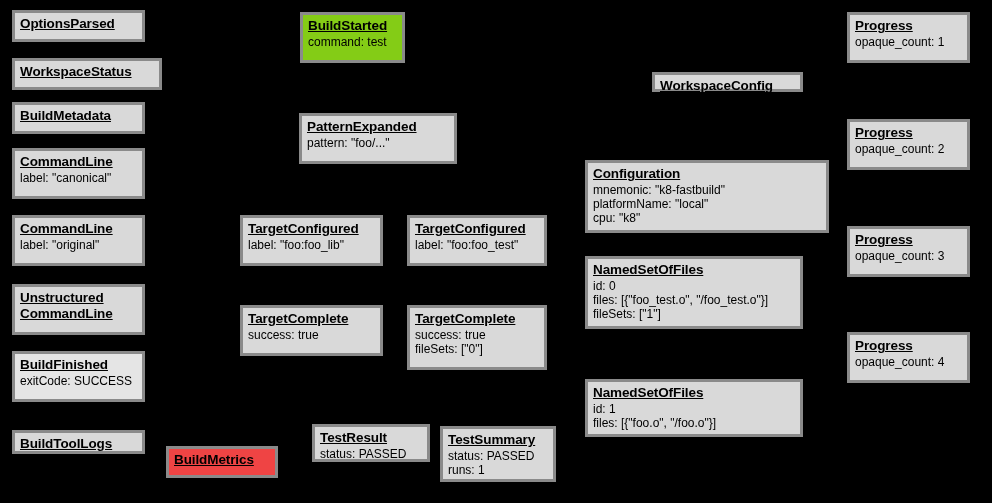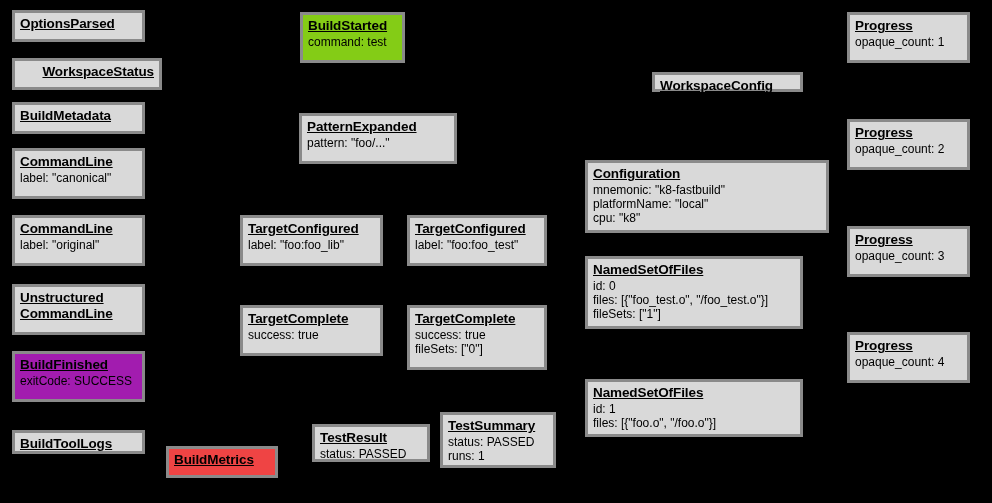--- a/index.html
+++ b/index.html
@@ -56,42 +56,42 @@
     padding-bottom: 5px;
   }
 </style>
 </head>
 <body>
 
 <div id="canvas">
     <div class="node title-only" style="left: 12px; top: 10px; width: 133px; height: 32px; background: rgb(217, 217, 217); border-color: rgb(138, 138, 138);">
       <span class="title">OptionsParsed</span>
     </div>
-    <div class="node title-only" style="left: 12px; top: 58px; width: 150px; height: 32px; background: rgb(217, 217, 217); border-color: rgb(138, 138, 138); text-align: right;">
+    <div class="node title-only" style="left: 12px; top: 58px; width: 150px; height: 32px; background: rgb(217, 217, 217); border-color: rgb(138, 138, 138);">
       <span class="title">WorkspaceStatus</span>
     </div>
     <div class="node title-only" style="left: 12px; top: 102px; width: 133px; height: 32px; background: rgb(217, 217, 217); border-color: rgb(138, 138, 138);">
       <span class="title">BuildMetadata</span>
     </div>
     <div class="node" style="left: 12px; top: 148px; width: 133px; height: 51px; background: rgb(217, 217, 217); border-color: rgb(138, 138, 138);">
       <span class="title">CommandLine</span>
       <span class="attrs">
         <span class="attr">label: "canonical"</span>
       </span>
     </div>
     <div class="node" style="left: 12px; top: 215px; width: 133px; height: 51px; background: rgb(217, 217, 217); border-color: rgb(138, 138, 138);">
       <span class="title">CommandLine</span>
       <span class="attrs">
         <span class="attr">label: "original"</span>
       </span>
     </div>
     <div class="node title-only" style="left: 12px; top: 284px; width: 133px; height: 51px; background: rgb(217, 217, 217); border-color: rgb(138, 138, 138);">
       <span class="title two-line">Unstructured CommandLine</span>
     </div>
-    <div class="node" style="left: 12px; top: 351px; width: 133px; height: 51px; background: #a21caf; border-color: rgb(138, 138, 138);">
+    <div class="node" style="left: 12px; top: 351px; width: 133px; height: 51px; background: #e5e5e5; border-color: rgb(138, 138, 138);">
       <span class="title">BuildFinished</span>
       <span class="attrs">
         <span class="attr">exitCode: SUCCESS</span>
       </span>
     </div>
     <div class="node title-only" style="left: 12px; top: 430px; width: 133px; height: 24px; background: rgb(217, 217, 217); border-color: rgb(138, 138, 138);">
       <span class="title">BuildToolLogs</span>
     </div>
     <div class="node title-only" style="left: 166px; top: 446px; width: 112px; height: 32px; background: #ef4444; border-color: rgb(138, 138, 138);">
       <span class="title">BuildMetrics</span>
@@ -132,21 +132,21 @@
         <span class="attr">success: true</span>
         <span class="attr">fileSets: ["0"]</span>
       </span>
     </div>
     <div class="node" style="left: 312px; top: 424px; width: 118px; height: 38px; background: rgb(217, 217, 217); border-color: rgb(138, 138, 138);">
       <span class="title">TestResult</span>
       <span class="attrs">
         <span class="attr">status: PASSED</span>
       </span>
     </div>
-    <div class="node" style="left: 440px; top: 412px; width: 116px; height: 56px; background: rgb(217, 217, 217); border-color: rgb(138, 138, 138);">
+    <div class="node" style="left: 440px; top: 426px; width: 116px; height: 56px; background: rgb(217, 217, 217); border-color: rgb(138, 138, 138);">
       <span class="title">TestSummary</span>
       <span class="attrs">
         <span class="attr">status: PASSED</span>
         <span class="attr">runs: 1</span>
       </span>
     </div>
     <div class="node title-only" style="left: 652px; top: 72px; width: 151px; height: 20px; background: rgb(217, 217, 217); border-color: rgb(138, 138, 138);">
       <span class="title">WorkspaceConfig</span>
     </div>
     <div class="node" style="left: 585px; top: 160px; width: 244px; height: 73px; background: rgb(217, 217, 217); border-color: rgb(138, 138, 138);">

